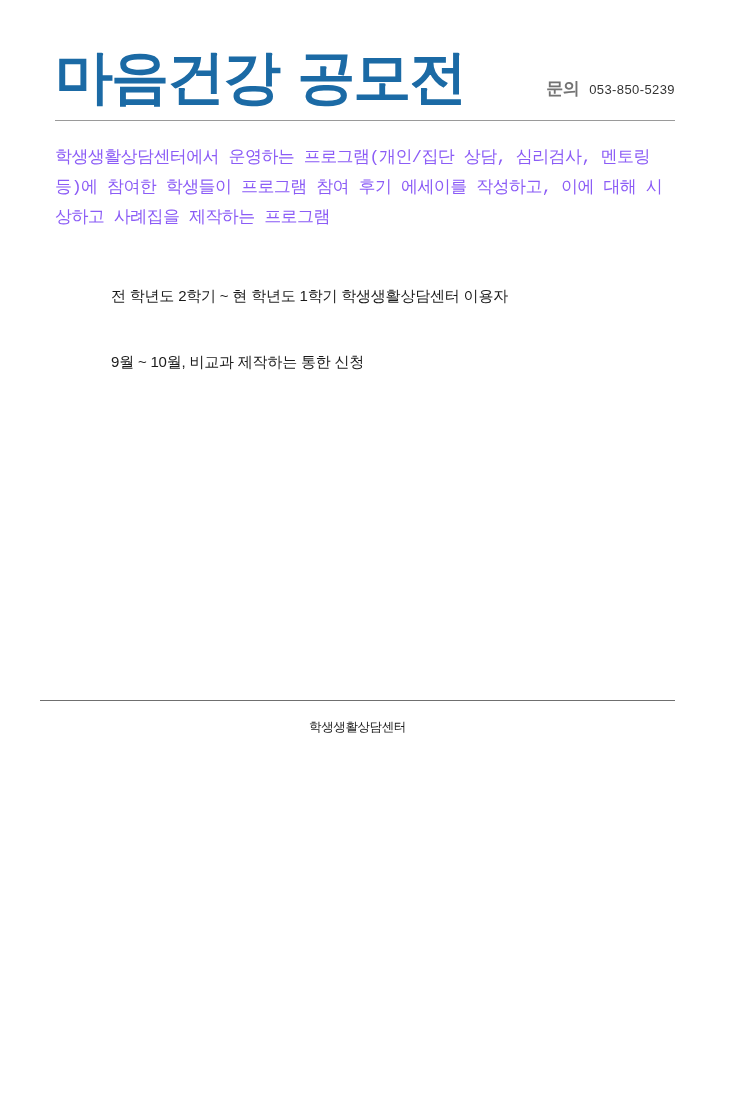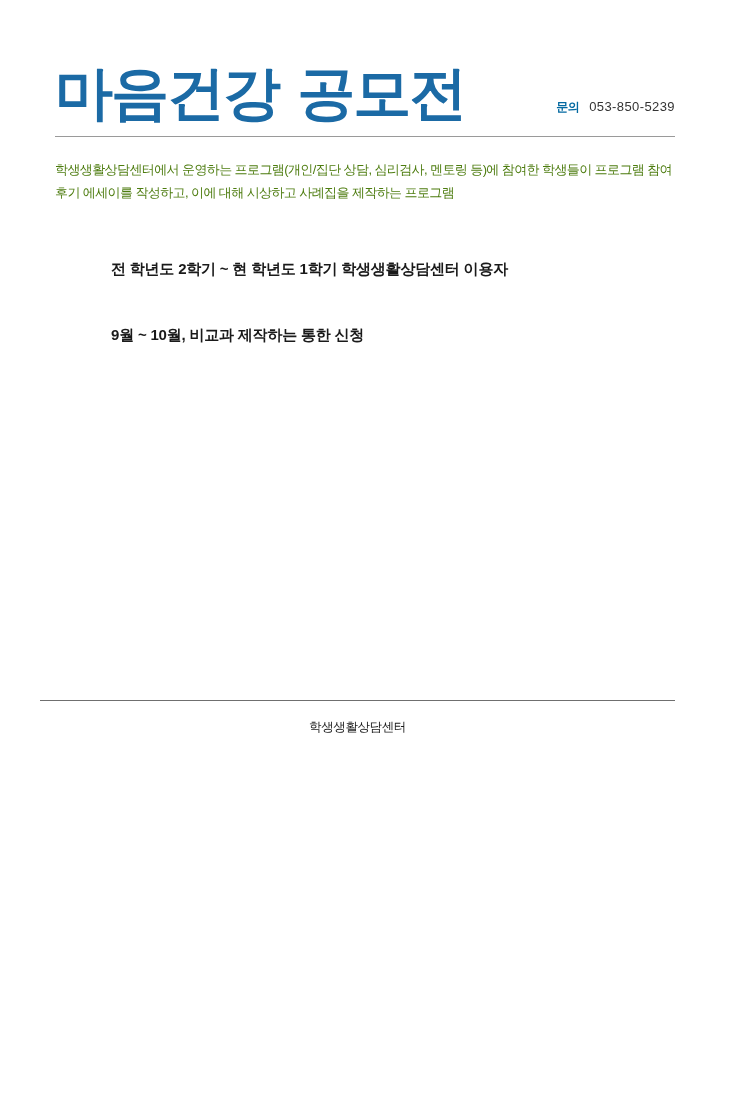--- a/index.html
+++ b/index.html
@@ -12,21 +12,21 @@
     height: 1100px;
     font-family: "Liberation Sans", sans-serif;
     color: #1a1a1a;
     position: relative;
     overflow: hidden;
   }
   .page {
     width: 730px;
     height: 856px;
     box-sizing: border-box;
-    padding: 16px 55px;
+    padding: 0 55px;
     position: relative;
   }
 
   
   .header {
     position: relative;
     height: 112px;
     display: flex;
     align-items: flex-end;
     justify-content: space-between;
@@ -42,45 +42,46 @@
     white-space: nowrap;
   }
   .contact {
     display: flex;
     align-items: baseline;
     gap: 10px;
     padding-bottom: 12px;
     white-space: nowrap;
   }
   .contact-label {
-    font-size: 12px;
+    font-size: 17px;
     font-weight: 700;
-    color: #0369a1;
+    color: #737373;
     letter-spacing: -0.5px;
   }
   .contact-number {
     font-size: 13px;
     color: #333333;
     letter-spacing: 0.4px;
   }
   .header-rule {
     border: 0;
     border-top: 1px solid #9a9a9a;
     margin: 8px 0 0 0;
   }
 
   
   .intro {
     margin-top: 22px;
-    font-size: 13px;
+    font-size: 17px;
     line-height: 1.75;
     letter-spacing: -0.6px;
-    color: #4d7c0f;
+    color: #8b5cf6;
     text-align: left;
     max-width: 620px;
+    font-family: Liberation Mono, monospace;
   }
 
   
   .sections {
     margin-top: 52px;
   }
   .section {
     margin-bottom: 42px;
   }
   .section-head {
@@ -106,21 +107,20 @@
     color: #141414;
     white-space: pre;
   }
   .section-body {
     margin-top: 18px;
     padding-left: 56px;
     font-size: 15px;
     letter-spacing: -0.2px;
     color: #1a1a1a;
     line-height: 1.6;
-    font-weight: bold;
   }
 
   
   .footer {
     position: absolute;
     left: 40px;
     right: 55px;
     top: 700px;
   }
   .footer-rule {

